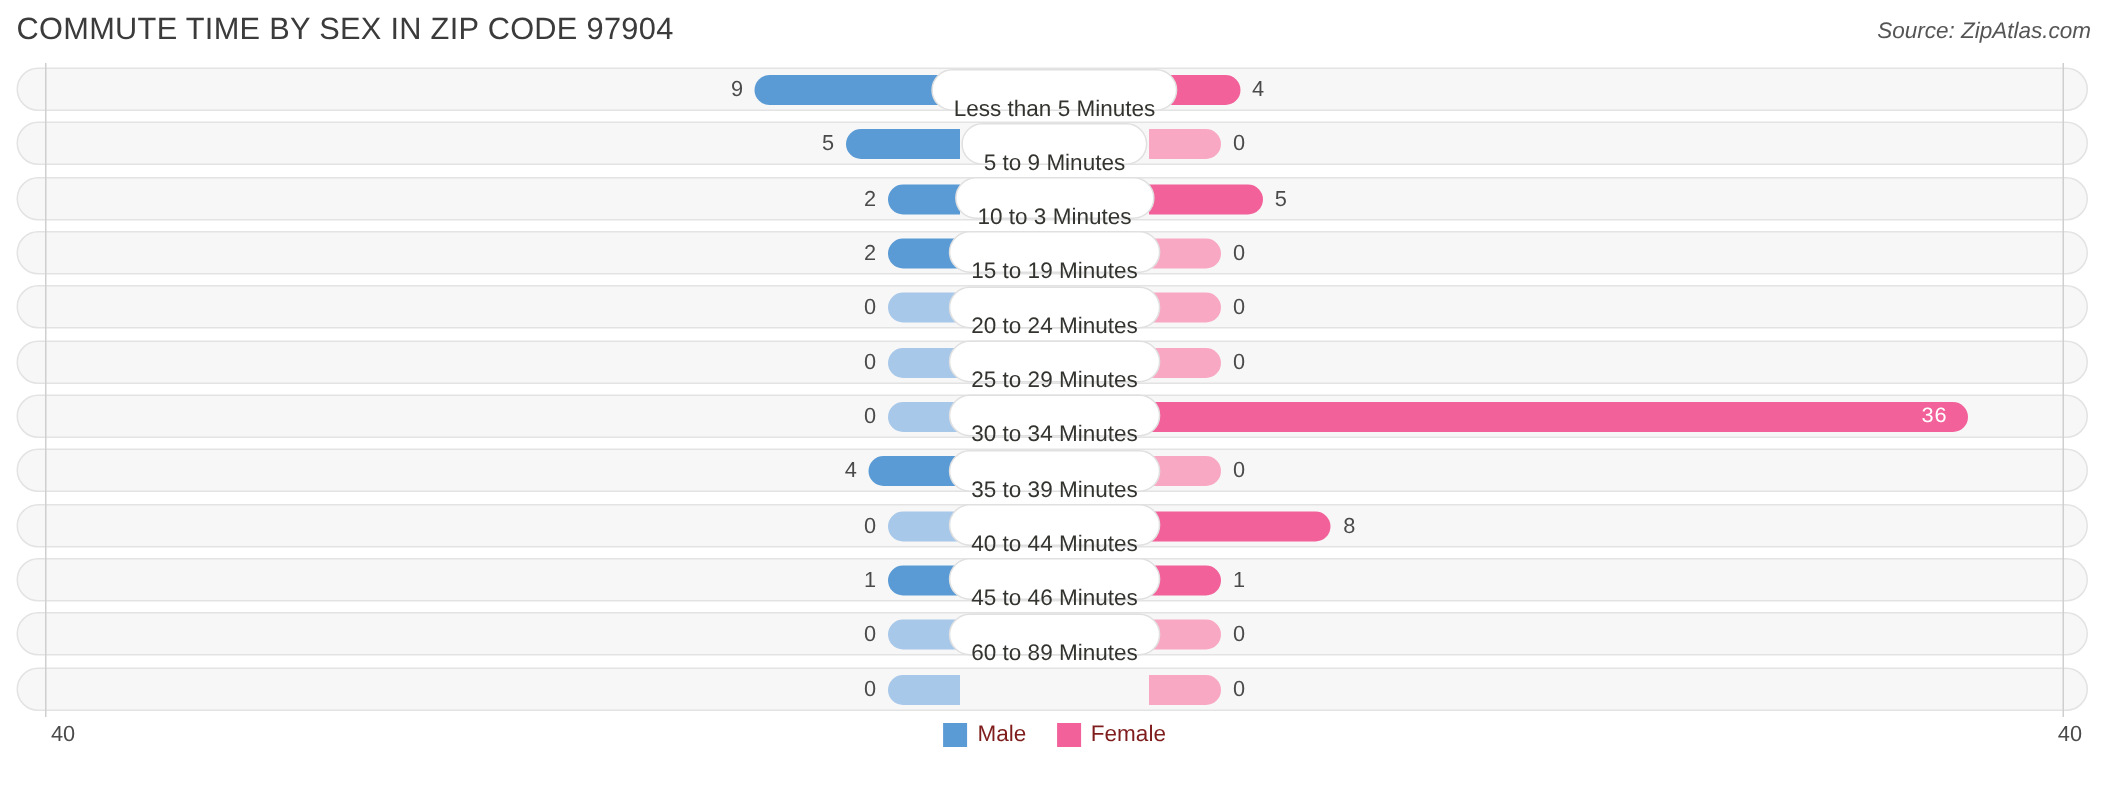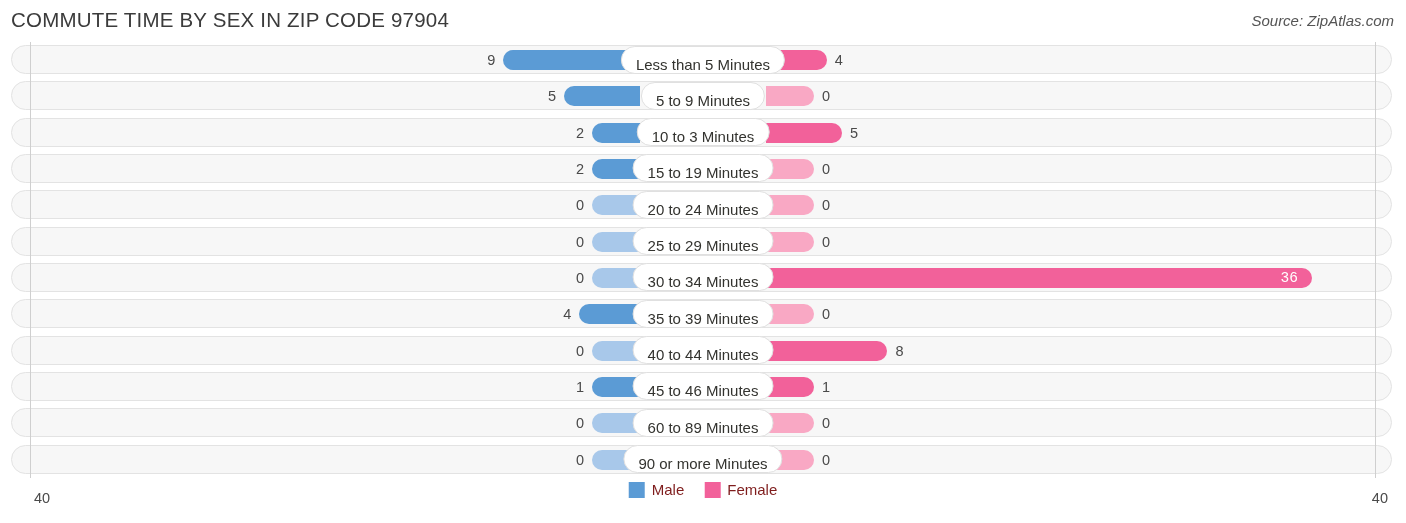--- a/index.html
+++ b/index.html
@@ -142,38 +142,37 @@
     top: 3.5px;
     height: 28px;
     line-height: 28px;
     background: #ffffff;
     border: 1px solid #e0e0e0;
     border-radius: 14px;
     font-size: 15px;
     color: #33332f;
     text-align: center;
     white-space: nowrap;
-    padding: 4px 14px;
+    padding: 12px 14px;
     box-sizing: border-box;
     transform: translateX(-50%);
     left: 703px;
     z-index: 4;
   }
 
   
   .footer {
     position: relative;
     height: 40px;
   }
   .axis-max {
     position: absolute;
     top: 4px;
     font-size: 14.5px;
     color: #4a4a4a;
-    margin-top: 8px;
   }
   .axis-max.left  { left: 34px; }
   .axis-max.right { right: 18px; }
 
   .legend {
     position: absolute;
     left: 50%;
     transform: translateX(-50%);
     top: 3px;
     display: flex;
@@ -316,21 +315,20 @@
         <div class="cat">60 to 89 Minutes</div>
       </div>
       <div class="row">
         <div class="track"></div>
         <div class="bars">
           <div class="bar male" style="left: 592px; width: 48px;"></div>
           <div class="val male-val" style="left: 532px; width: 52px;">0</div>
           <div class="bar female" style="left: 766px; width: 48px;"></div>
           <div class="val female-val" style="left: 822px; width: 52px;">0</div>
         </div>
-        <div class="cat">90 or more Minutes</div>
       </div>
     </div>
 </div>
 
 <div class="footer">
   <div class="axis-max left">40</div>
   <div class="axis-max right">40</div>
   <div class="legend" id="legend">
       <div class="legend-item">
         <span class="swatch" style="background: rgb(91, 155, 213);"></span>

